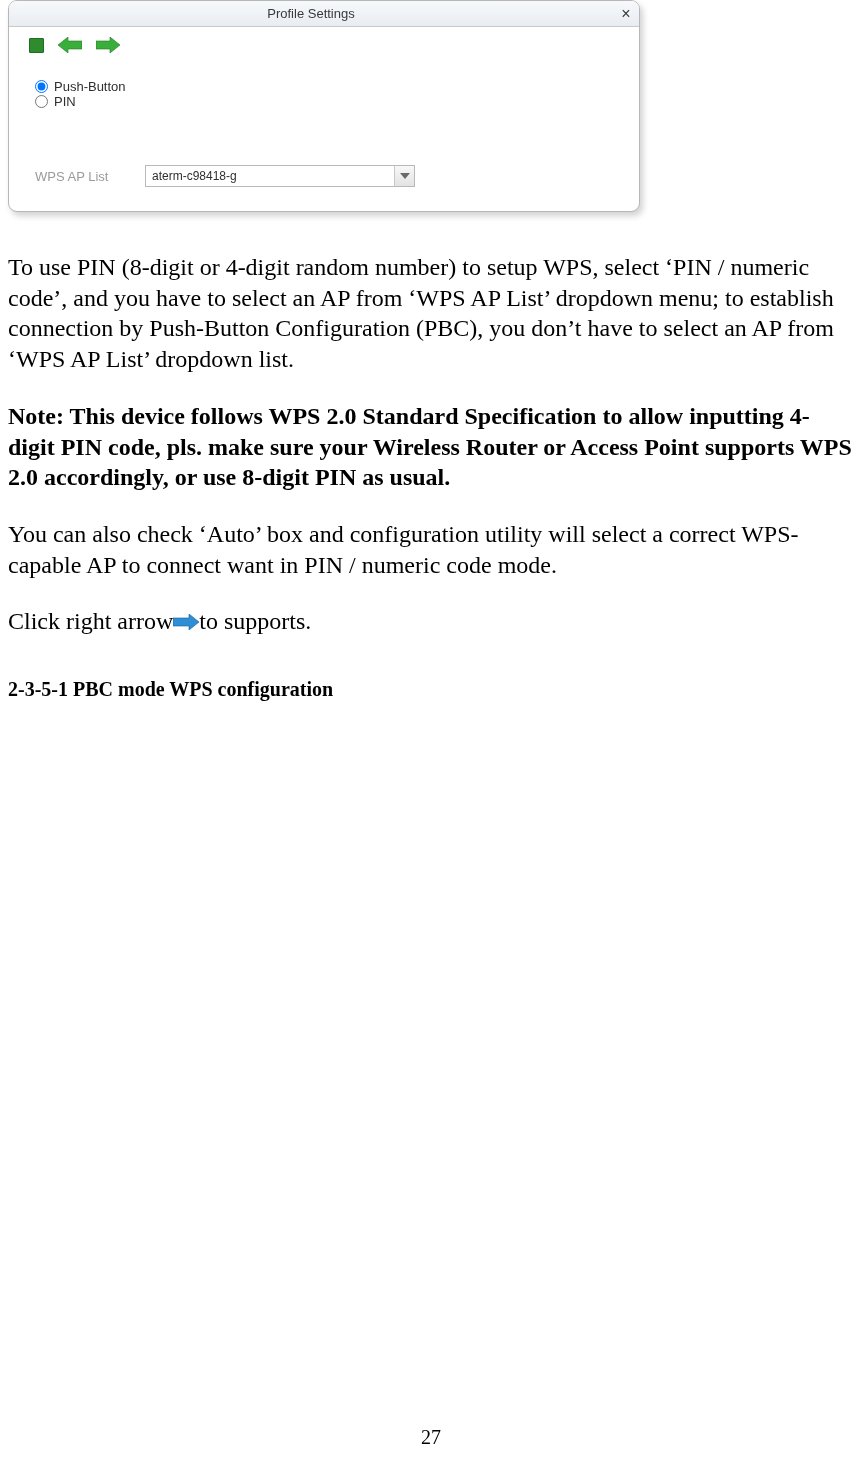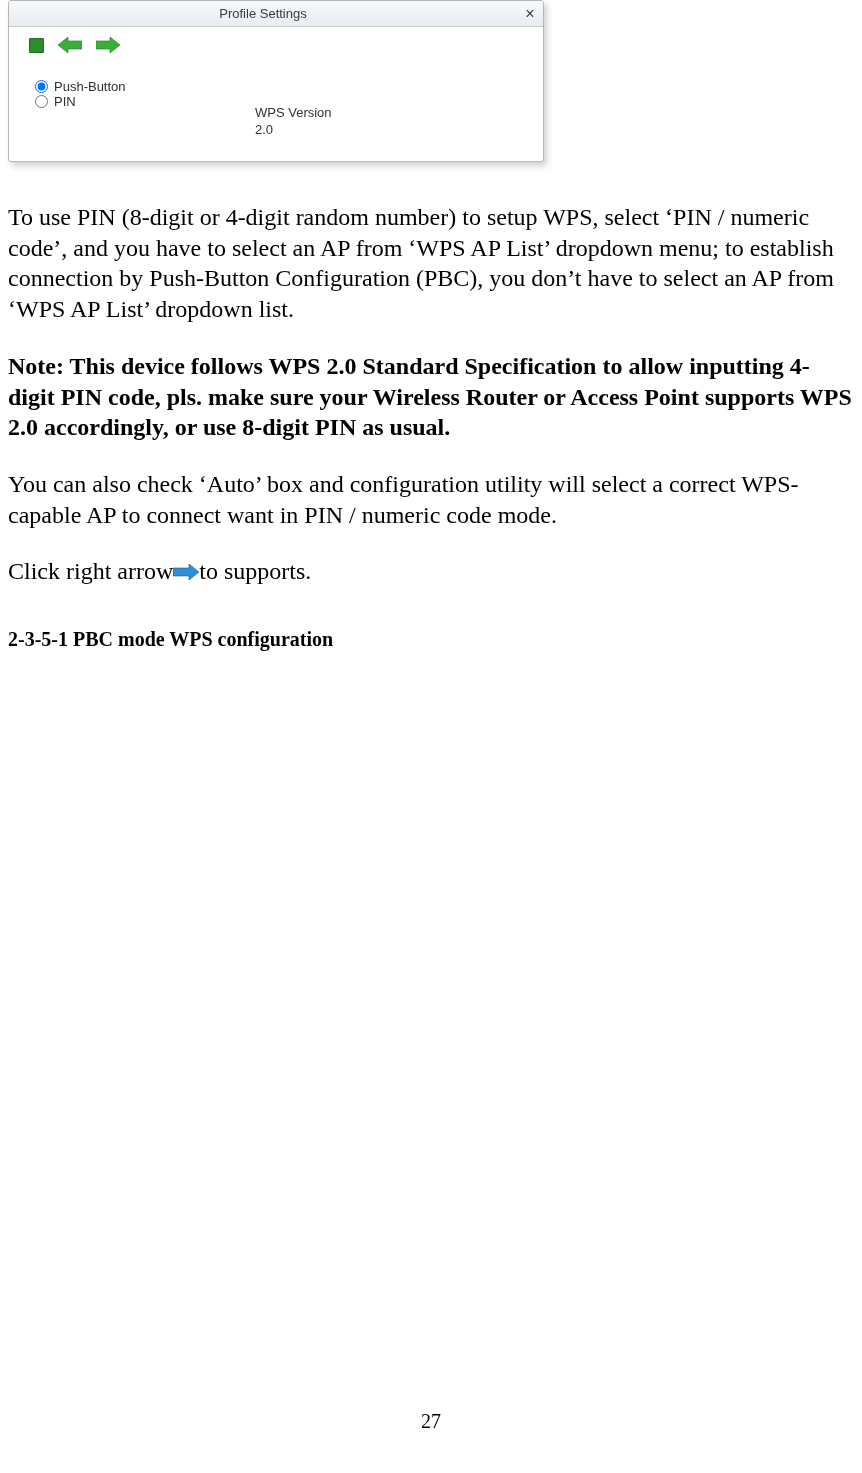--- a/index.html
+++ b/index.html
@@ -11,24 +11,24 @@
   }
   .page {
     width: 862px;
     min-height: 1473px;
     padding: 0 8px 0 8px;
     position: relative;
   }
 
   
   .dialog {
-    width: 536px;
+    width: 632px;
     margin: 0 0 40px 0;
     border: 1px solid #b7b7b7;
-    border-radius: 3px;
+    border-radius: 9px;
     overflow: hidden;
     box-shadow: 3px 4px 6px rgba(0,0,0,.18);
     background: #fff;
     font-family: Tahoma, Arial, sans-serif;
     font-size: 13px;
     color: #2f2f2f;
   }
   .titlebar {
     background: linear-gradient(#f7f9fb, #e8edf3);
     border-bottom: 1px solid #c9c9c9;
@@ -140,21 +140,21 @@
   .inline-arrow svg { display:block; }
 
   .heading {
     font-weight: bold;
     font-size: 20px;
     margin: 40px 0 34px 0;
   }
 
   .page-num {
     position: absolute;
-    bottom: 40px;
+    bottom: 24px;
     left: 0; right: 0;
     text-align: center;
     font-size: 20px;
   }
 </style>
 </head>
 <body>
 
 <div class="page">
 
@@ -188,27 +188,34 @@
               <span>Push-Button</span>
             </label>
             <label class="opt">
               <input type="radio" name="wpsm" style="">
               <span>PIN</span>
             </label>
           </div>
         </div>
         <div class="right">
           <div style="height:26px"></div>
-          <div class="ver-block" style="margin-left:0;">
-            <span class="lbl">WPS Version</span>
-            <span class="lbl">2.0</span>
+        </div>
+      </div>
+
+      <div class="ap-row">
+        <div class="ap-lbl lbl-muted">WPS AP List</div>
+        <div class="combo">
+          <div class="combo-val">aterm-c98418-g</div>
+          <div class="combo-btn">
+            <svg width="10" height="6" viewBox="0 0 10 6">
+                <polygon points="0,0 10,0 5,6" fill="#6a6a6a"></polygon>
+              </svg>
           </div>
         </div>
       </div>
-
 
     </div>
   </div>
 
   <div class="body-text">
     <p class="para">To use PIN (8-digit or 4-digit random number) to setup WPS, select ‘PIN / numeric code’, and you have to select an AP from ‘WPS AP List’ dropdown menu; to establish connection by Push-Button Configuration (PBC), you don’t have to select an AP from ‘WPS AP List’ dropdown list.</p>
 
     <p class="note">Note: This device follows WPS 2.0 Standard Specification to allow inputting 4-digit PIN code, pls. make sure your Wireless Router or Access Point supports WPS 2.0 accordingly, or use 8-digit PIN as usual.</p>
 
     <p class="para">You can also check ‘Auto’ box and configuration utility will select a correct WPS-capable AP to connect want in PIN / numeric code mode.</p>

